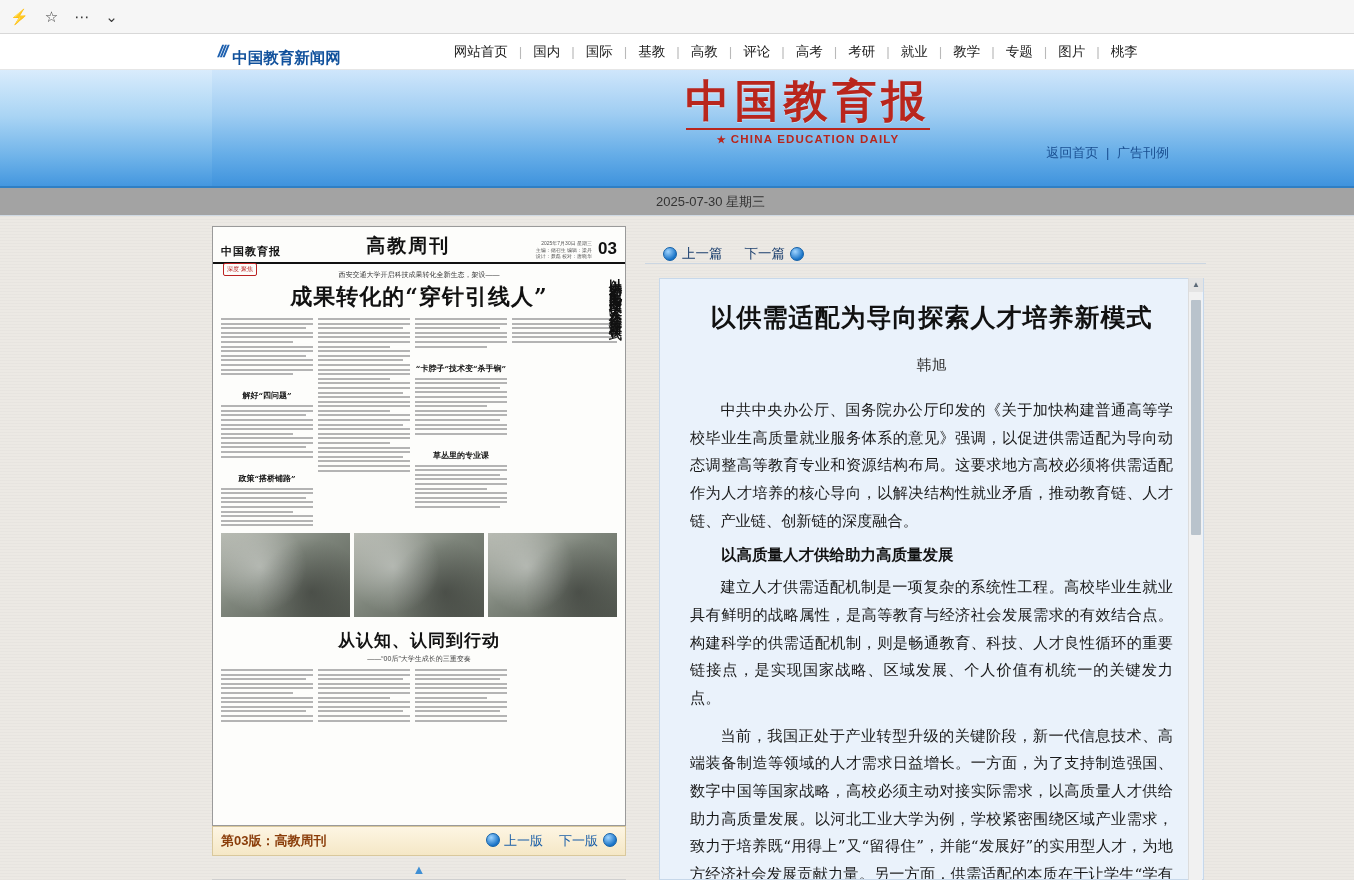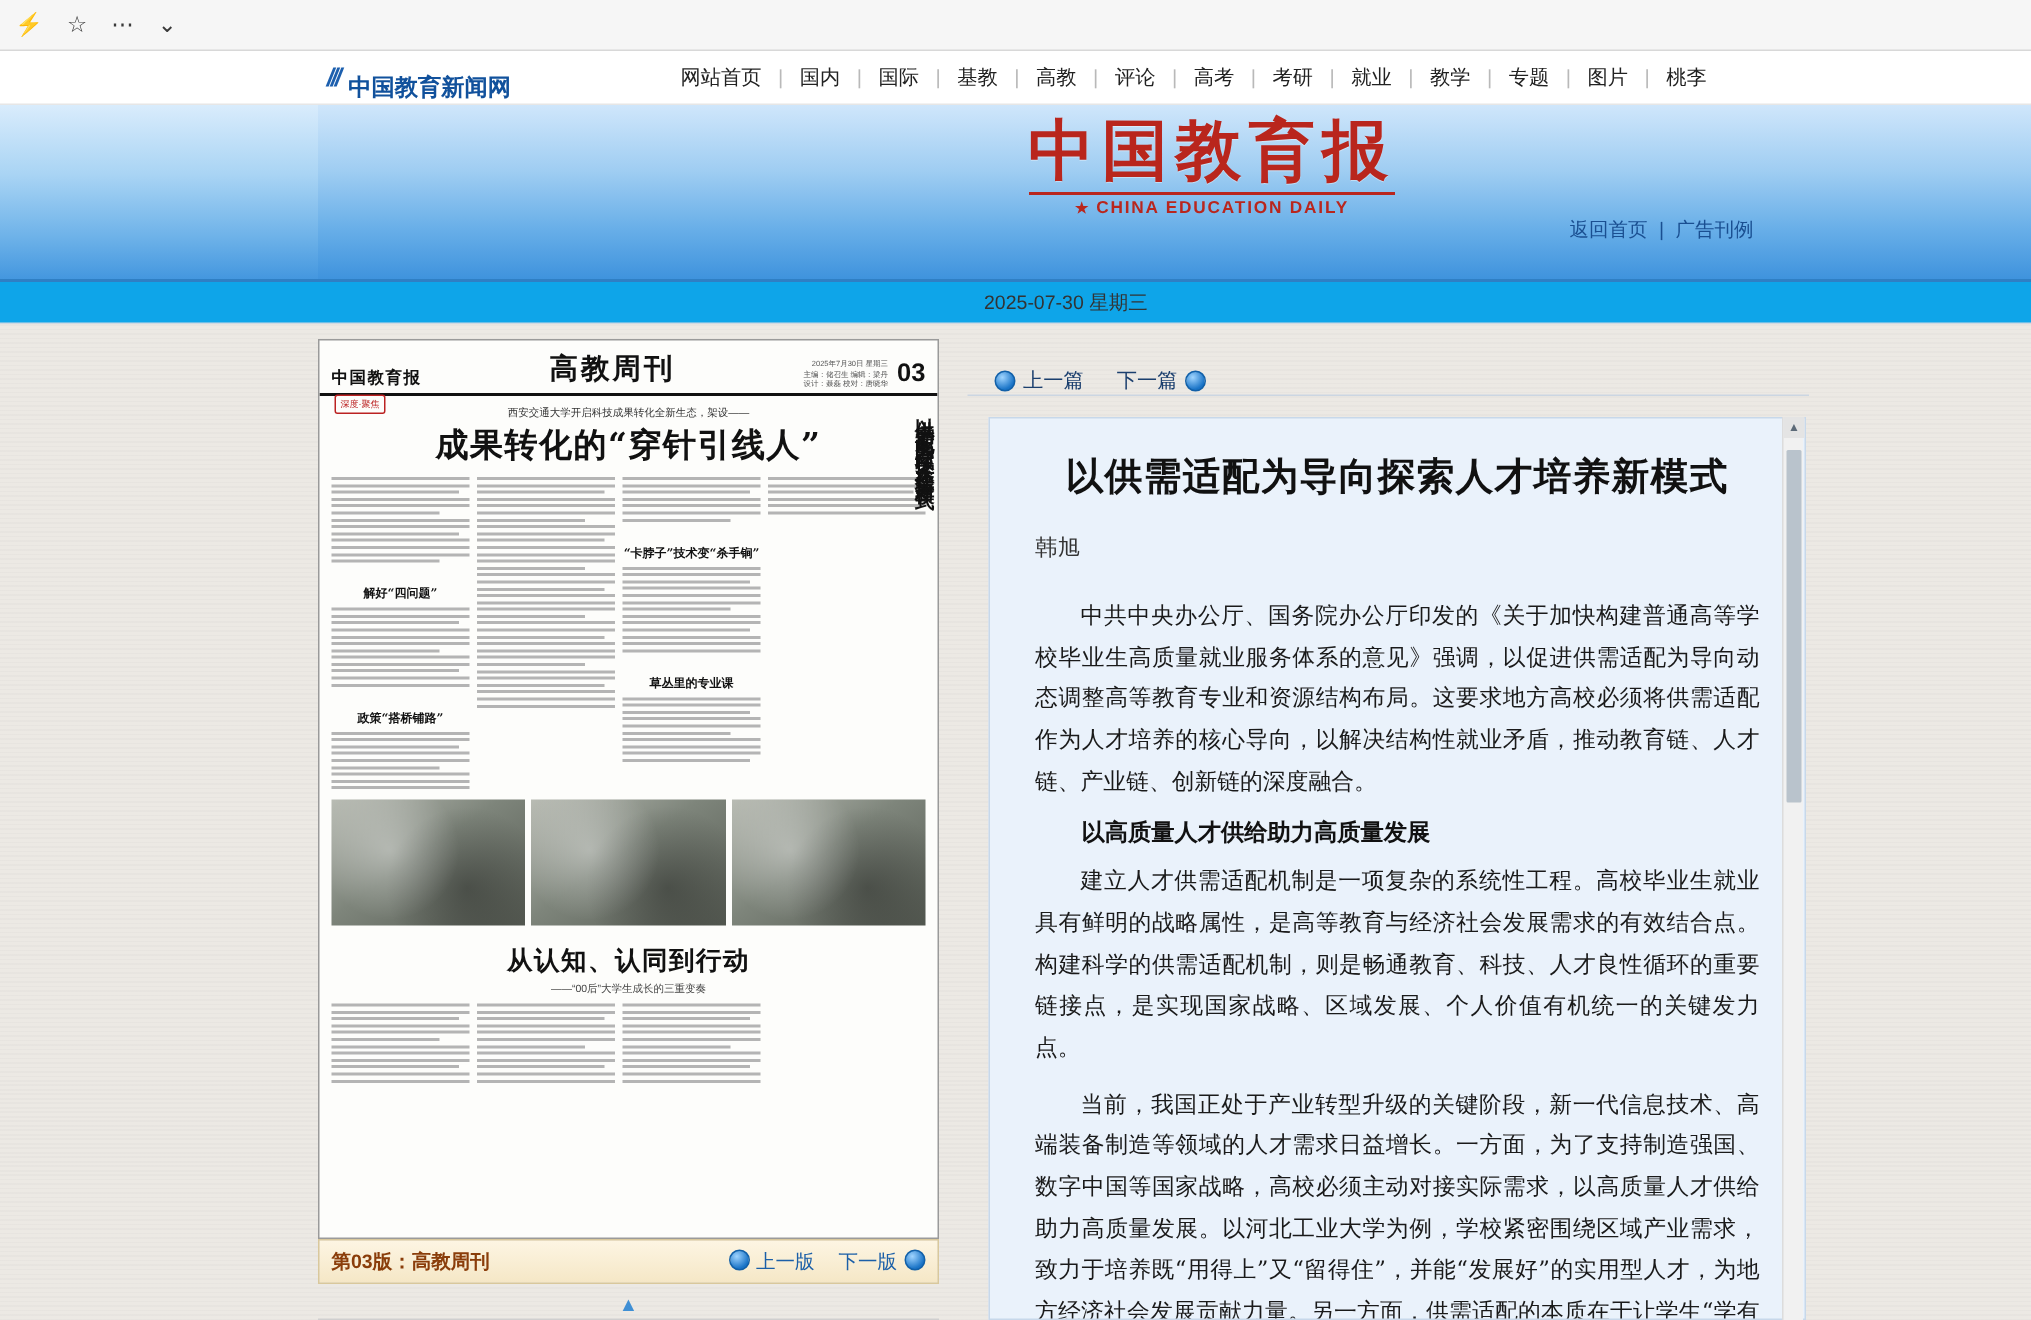--- a/index.html
+++ b/index.html
@@ -115,21 +115,21 @@
     bottom: 24px;
     font-size: 13px;
     color: #1a4f91;
   }
   .banner-links a { color: #1a4f91; text-decoration: none; cursor: pointer; }
   .banner-links .sep { color: #1a4f91; margin: 0 4px; }
 
   
   .date-bar {
     height: 28px;
-    background: #0ea5e9;
+    background: #a3a3a3;
     border-bottom: 1px solid #cfd9e3;
     display: flex;
     align-items: center;
   }
   .date-bar .date-text {
     margin-left: 656px;
     font-size: 13px;
     color: #333;
   }
 
@@ -287,20 +287,21 @@
     overflow: hidden;
   }
   .art-title {
     text-align: center;
     font-family: "DejaVu Serif", serif;
     font-size: 25px; font-weight: bold; color: #111;
     letter-spacing: 1px;
     margin-bottom: 22px;
   }
   .art-author {
+    text-align: center;
     font-size: 15px; color: #333; margin-bottom: 22px;
   }
   .art-p {
     font-family: "DejaVu Serif", "Liberation Serif", serif;
     font-size: 15.2px;
     line-height: 1.82;
     color: #1a1a1a;
     text-indent: 2em;
     margin: 0 0 10px 0;
     text-align: justify;

